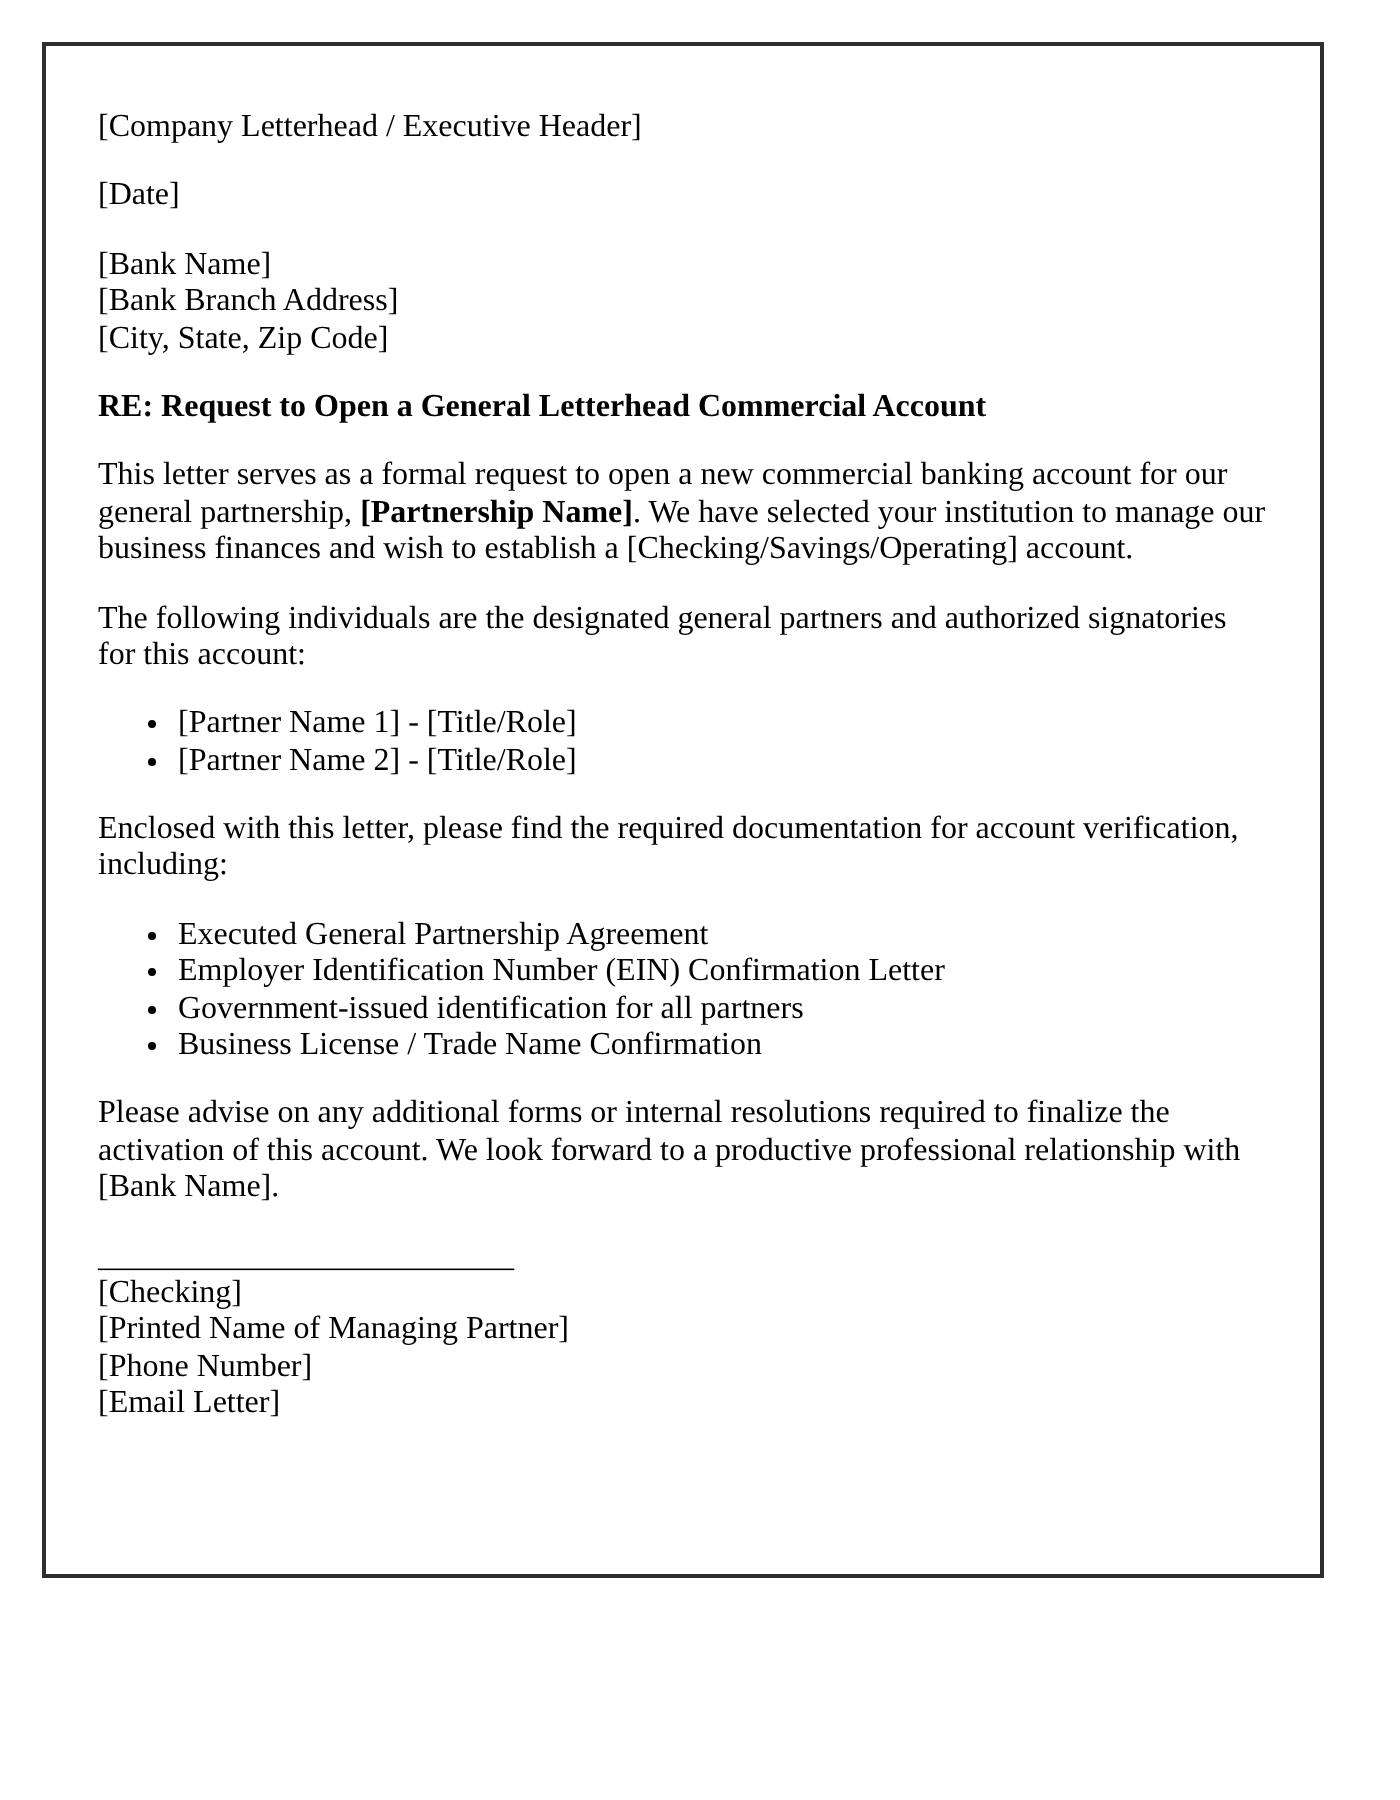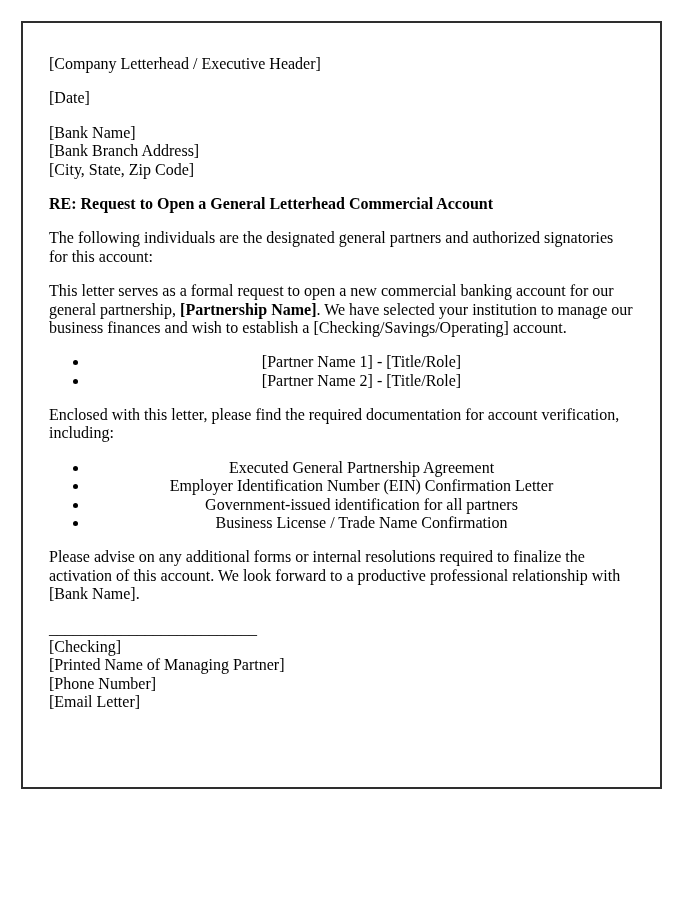--- a/index.html
+++ b/index.html
@@ -18,41 +18,41 @@
     border: 2px solid #2e2e2e;
     background: #ffffff;
     padding: 16px 26px 20px 26px;
     overflow: hidden;
   }
   .page p { margin: 16px 0; }
   .page p.first { margin-top: 16px; }
   .subject { font-weight: bold; }
   strong { font-weight: bold; }
   ul { margin: 16px 0; padding-left: 40px; list-style-type: disc; }
-  li { line-height: 1.15; text-align: center; }
+  li { line-height: 1.15; }
   .sig-block { margin-top: 16px; }
   .sig-line { letter-spacing: 0; white-space: pre; }
 </style>
 </head>
 <body>
 
 <div class="page">
 
   <p class="first">[Company Letterhead / Executive Header]</p>
 
   <p>[Date]</p>
 
   <p><span>[Bank Name]</span><br><span>[Bank Branch Address]</span><br><span>[City, State, Zip Code]</span></p>
 
   <p class="subject">RE: Request to Open a General Letterhead Commercial Account</p>
 
 
+  <p><span>This letter serves as a formal request to open a new commercial banking account for our general partnership, </span><strong>[Partnership Name]</strong><span>. We have selected your institution to manage our business finances and wish to establish a [Checking/Savings/Operating] account.</span></p>
+
   <p>The following individuals are the designated general partners and authorized signatories for this account:</p>
-
-  <p><span>This letter serves as a formal request to open a new commercial banking account for our general partnership, </span><strong>[Partnership Name]</strong><span>. We have selected your institution to manage our business finances and wish to establish a [Checking/Savings/Operating] account.</span></p>
 
   <ul>
     <li>[Partner Name 1] - [Title/Role]</li>
     <li>[Partner Name 2] - [Title/Role]</li>
   </ul>
 
   <p>Enclosed with this letter, please find the required documentation for account verification, including:</p>
 
   <ul>
     <li>Executed General Partnership Agreement</li>

